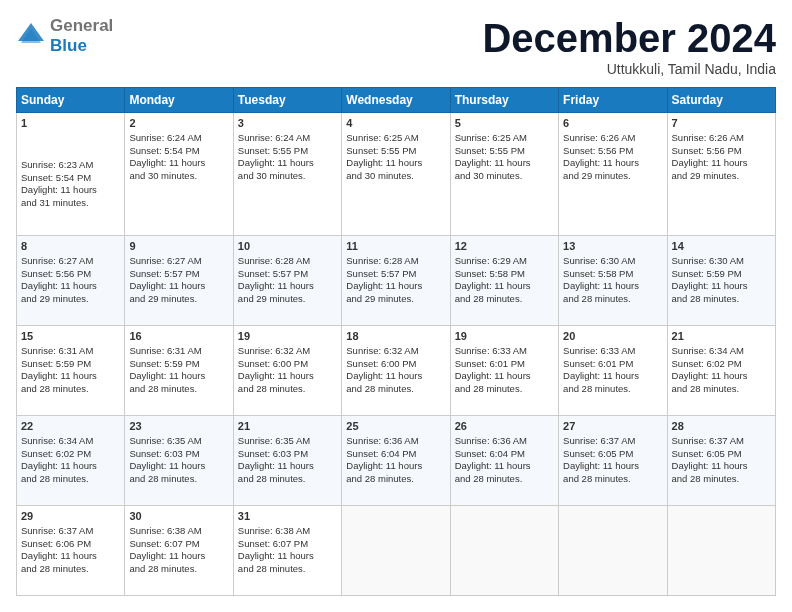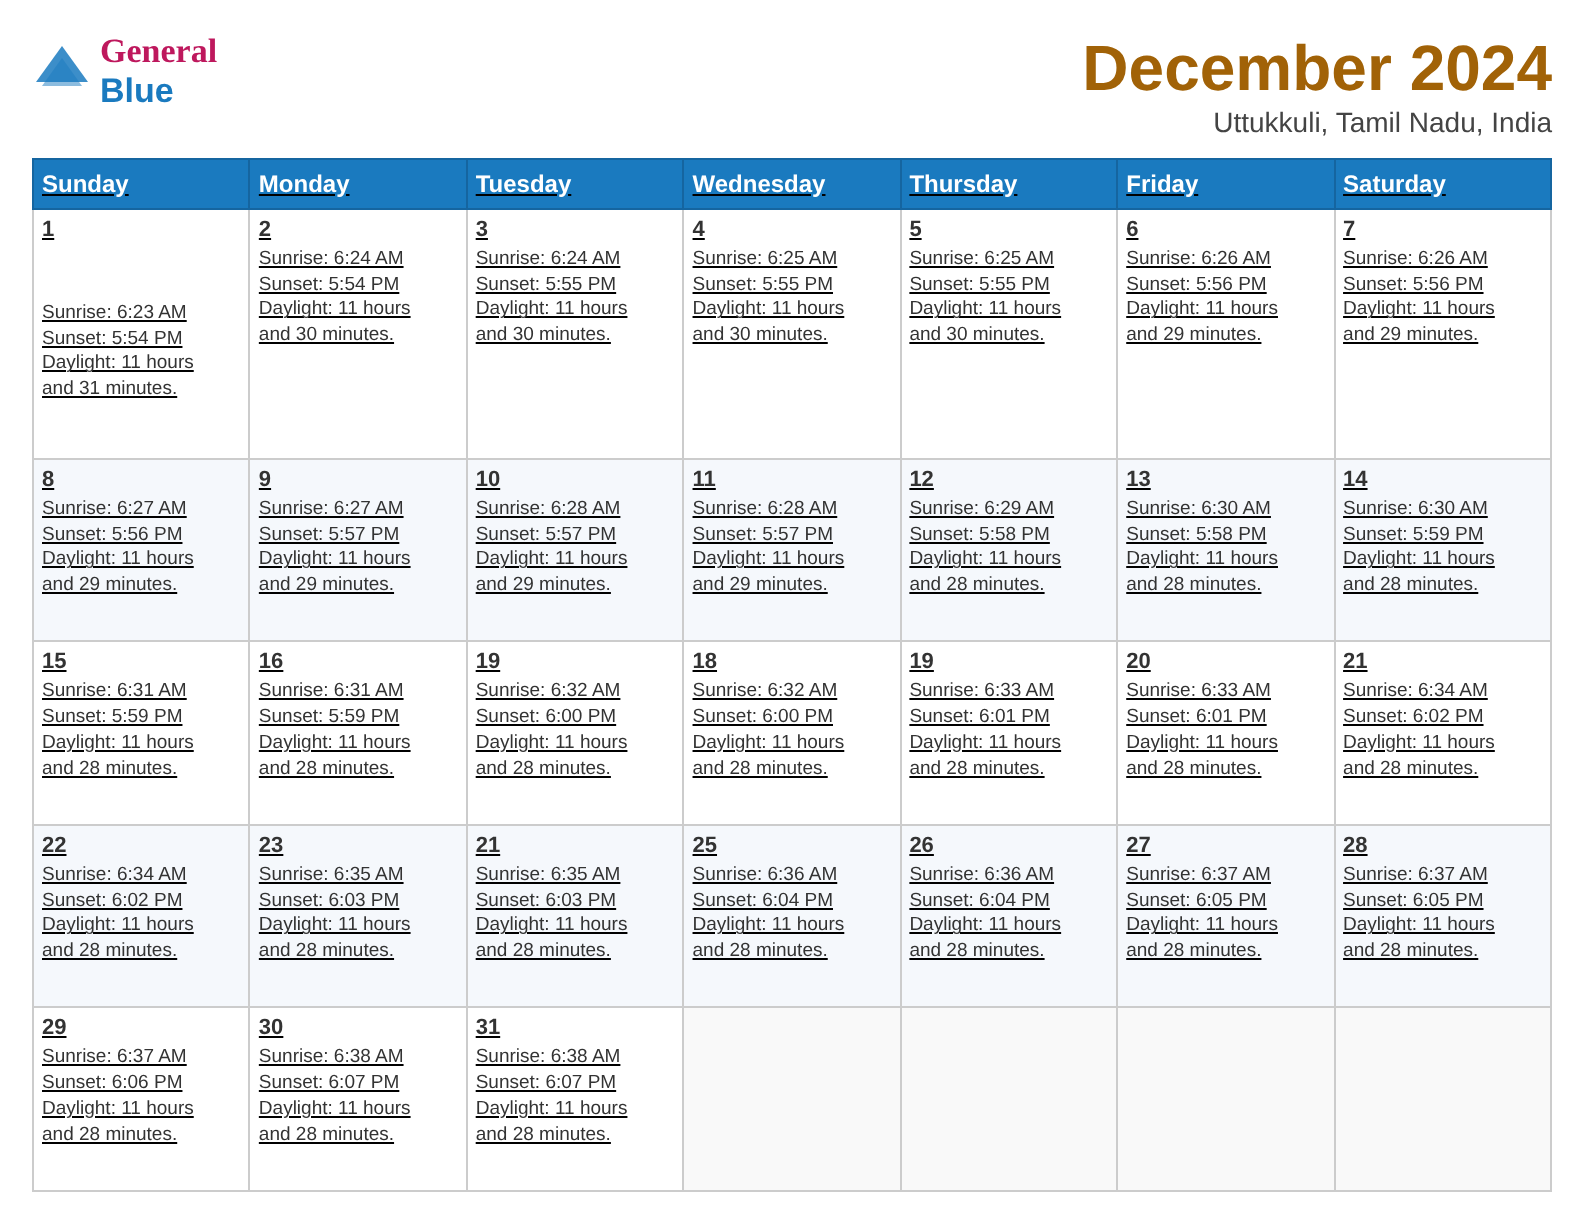--- a/index.html
+++ b/index.html
@@ -25,35 +25,34 @@
     }
     .logo {
       display: flex;
       align-items: center;
       gap: 4px;
     }
     .title-block {
       text-align: right;
     }
     .month-title {
-      font-size: 32px;
+      font-size: 40px;
       font-weight: bold;
-      color: #a16207;
+      color: #0f172a;
     }
     .location {
       font-size: 14px;
       color: #444;
     }
     .calendar {
       flex: 1;
       border: 1px solid #ccc;
       border-collapse: collapse;
       width: 100%;
       table-layout: fixed;
-      text-decoration: underline;
     }
     .calendar th {
       background-color: #1a7abf;
       color: #fff;
       font-size: 12px;
       font-weight: bold;
       padding: 5px 4px;
       text-align: left;
       border: 1px solid #1565a0;
     }
@@ -87,21 +86,21 @@
 <div class="page">
   <div class="header">
     <div class="logo">
       <div>
         <svg width="30" height="26" viewBox="0 0 30 26">
           <polygon points="15,2 28,20 2,20" fill="#1a7abf" opacity="0.85"></polygon>
           <polygon points="15,8 25,22 5,22" fill="#1a7abf" opacity="0.5"></polygon>
         </svg>
       </div>
       <div>
-        <span style="font-size:17px;font-weight:bold;color:#be185d;font-family:Liberation Serif, serif;">General</span><br>
+        <span style="font-size:17px;font-weight:bold;color:#737373;">General</span><br>
         <span style="font-size:17px;font-weight:bold;color:#1a7abf;">Blue</span>
       </div>
     </div>
     <div class="title-block">
       <div class="month-title">December 2024</div>
       <div class="location">Uttukkuli, Tamil Nadu, India</div>
     </div>
   </div>
 
   <table class="calendar" id="cal-table">

